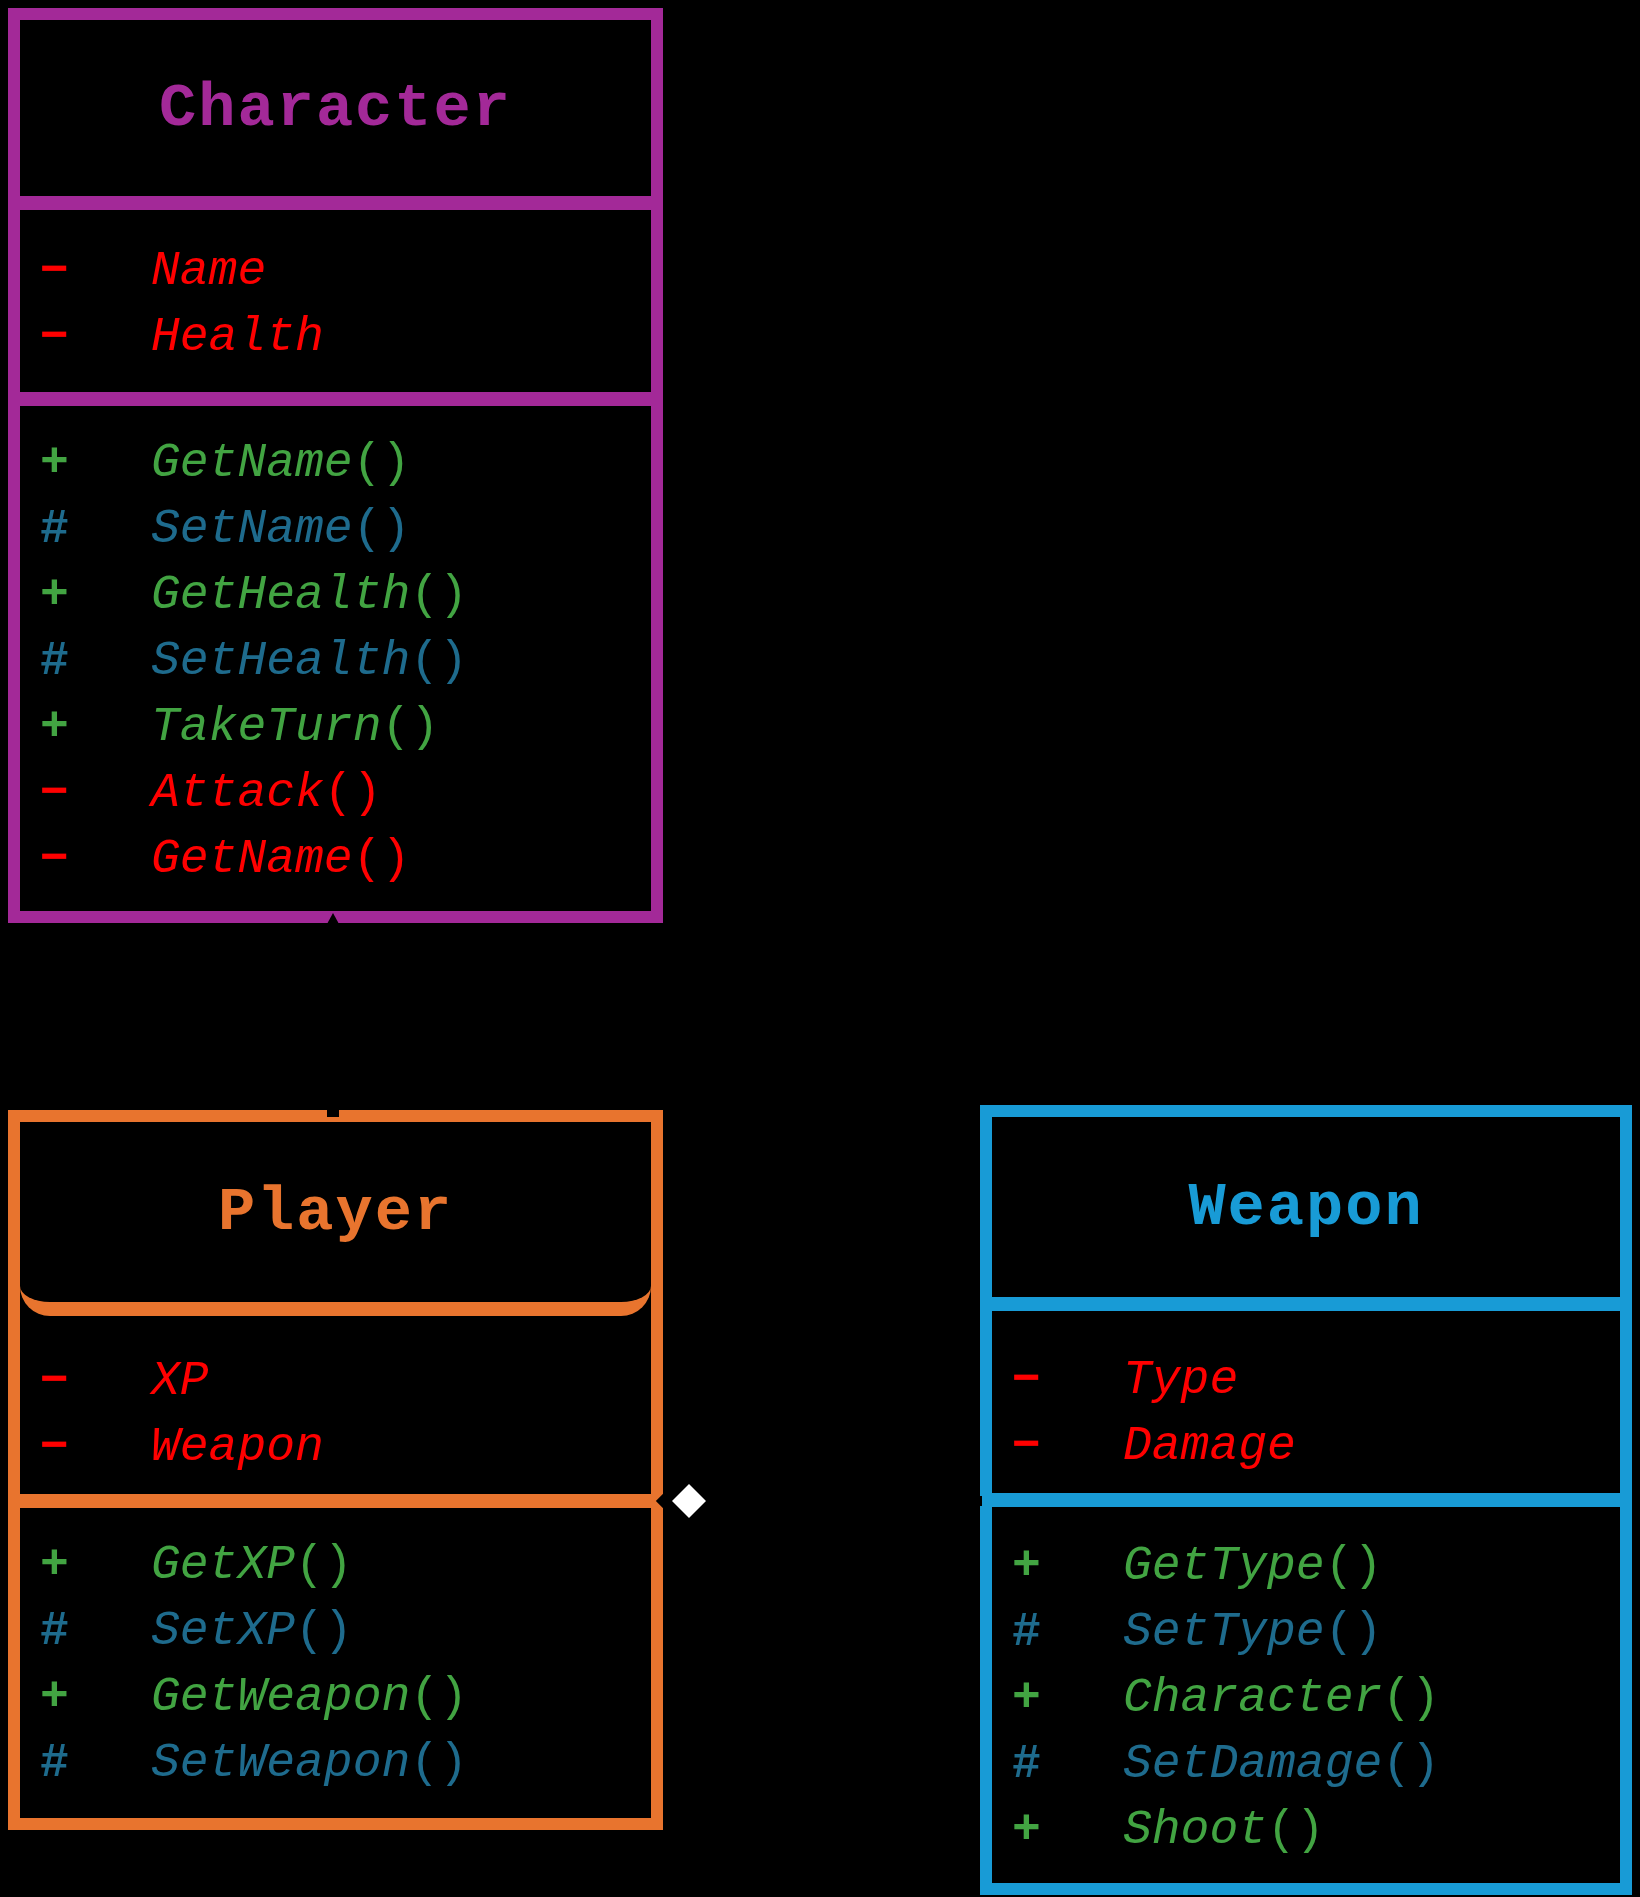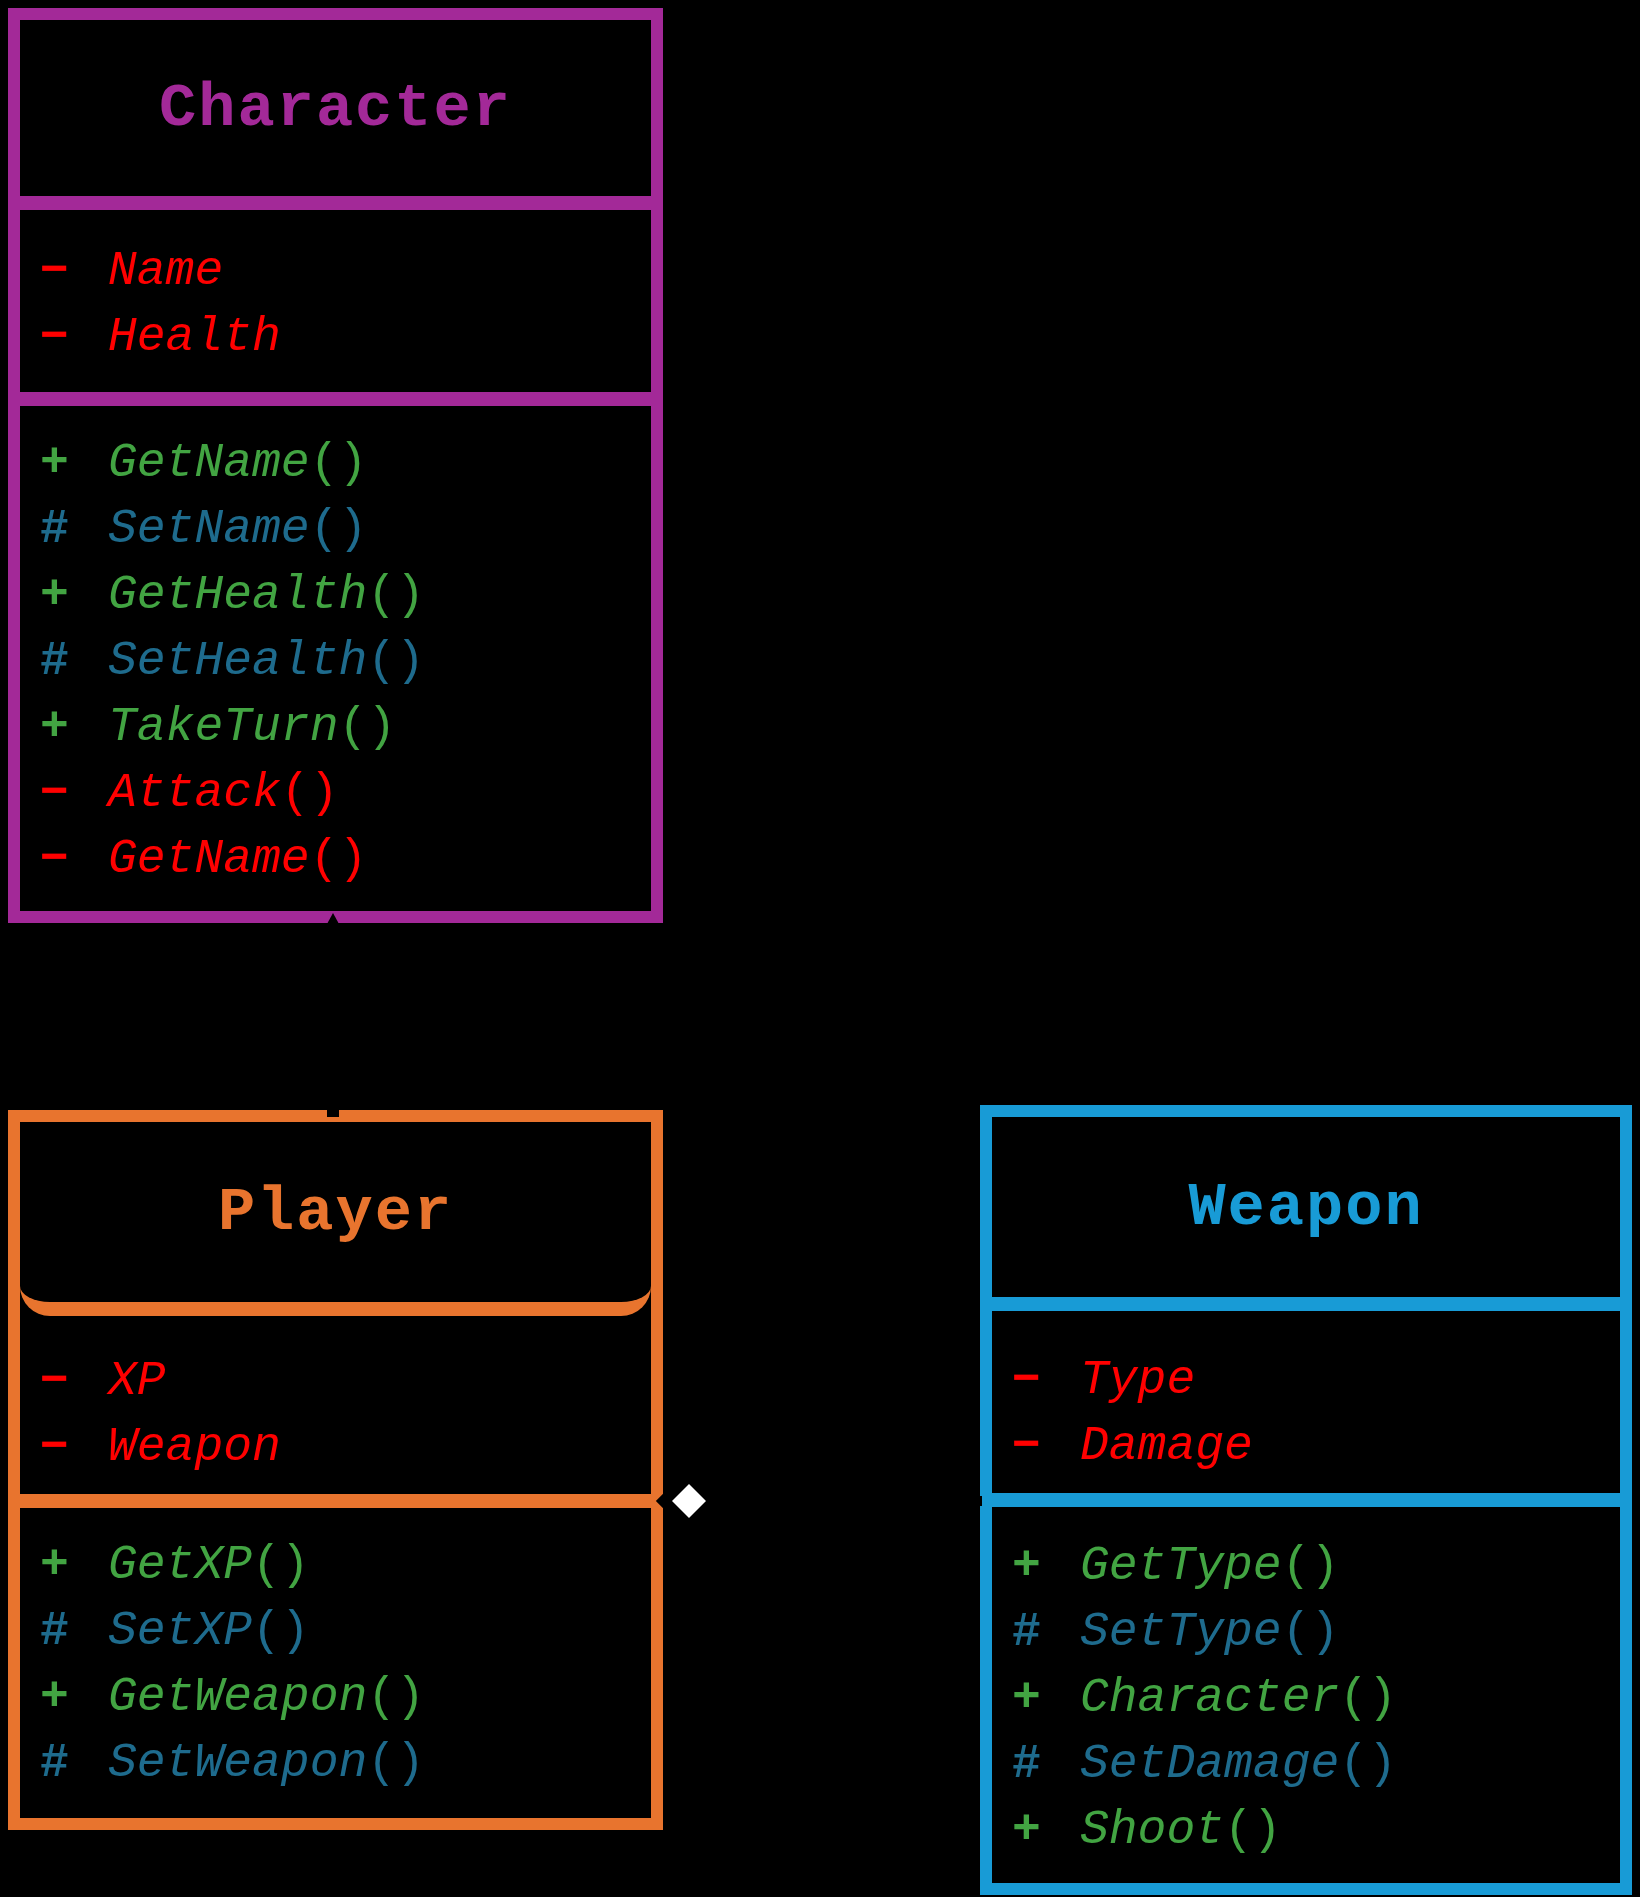--- a/index.html
+++ b/index.html
@@ -30,21 +30,21 @@
   .box-character .cell-attrs { height:196px; padding-top:28px; }
   .box-player    .cell-attrs { height:192px; padding-top:32px; }
   .box-weapon    .cell-attrs { height:196px; padding-top:36px; }
 
   .cell-methods { flex:1; padding-top:24px; }
   .box-weapon .cell-methods { padding-top:26px; }
 
   .row { display:flex; align-items:center; height:66px; padding-left:20px;
          font-size:48px; font-style:italic; white-space:pre; }
   .sign  { font-style:normal; font-weight:bold; width:68px; flex:none; }
-  .mname { font-style:italic; }
+  .mname { font-style:italic;margin-left:43px; }
   .paren { font-style:normal; }
 
   .vis-private   { color:#FF0000; }
   .vis-public    { color:#42A442; }
   .vis-protected { color:#1E6B8D; }
 
   
   .inherit-line { position:absolute; left:327px; top:985px; width:12px; height:132px;
                   background:#000; z-index:5; }
   .inherit-head { position:absolute; left:303px; top:913px; width:0; height:0;

